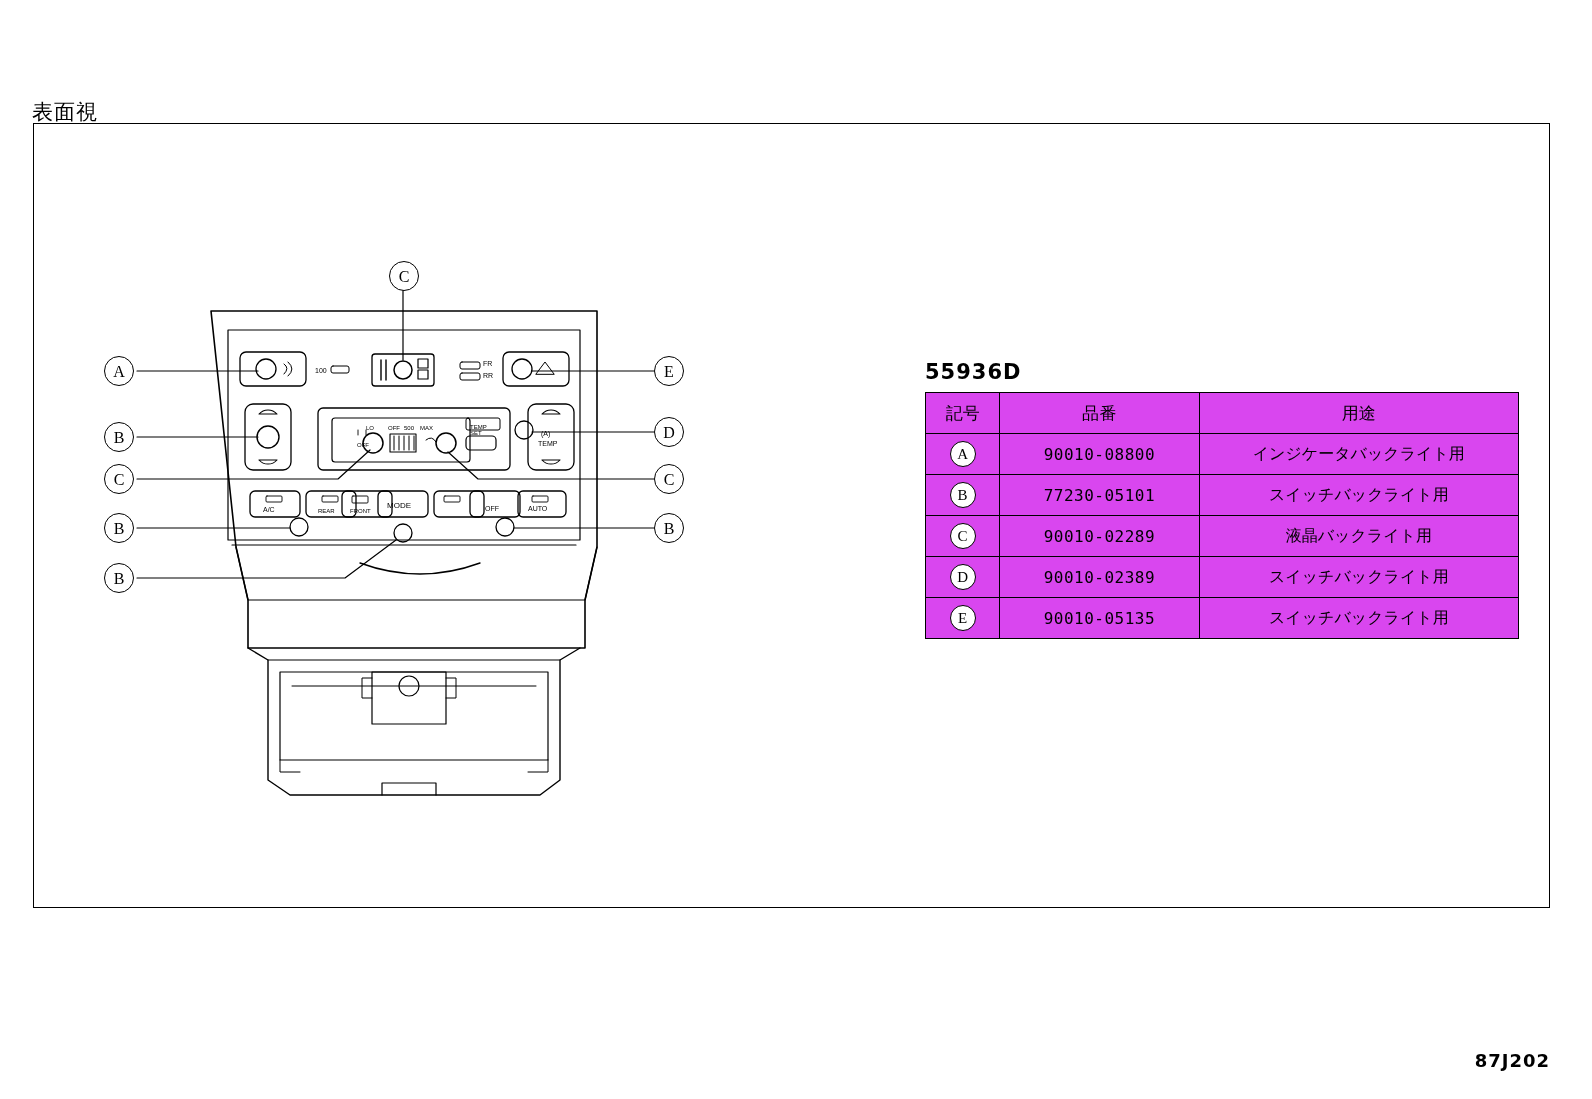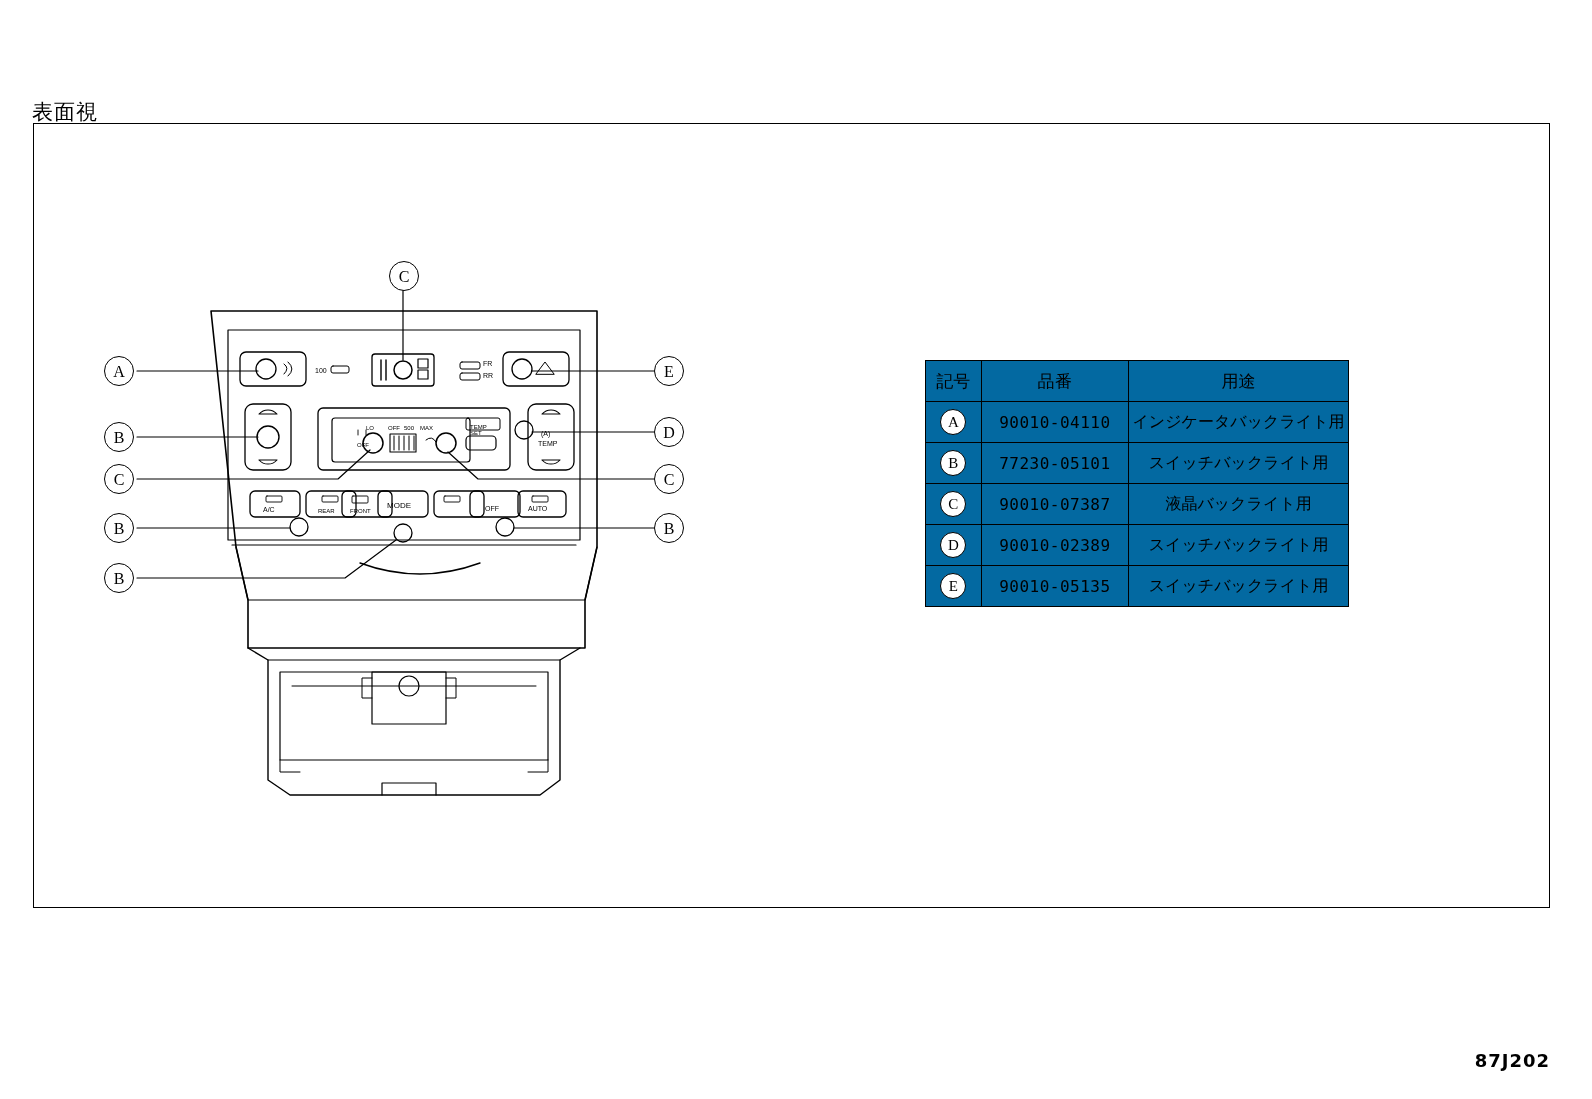--- a/index.html
+++ b/index.html
@@ -49,22 +49,22 @@
   }
   .table-title {
     font-family: "DejaVu Sans", sans-serif;
     font-weight: bold;
     font-size: 21px;
     letter-spacing: 1px;
     margin-bottom: 8px;
   }
   table.parts {
     border-collapse: collapse;
-    width: 424px;
-    background: #0369a1;
+    width: 594px;
+    background: #d946ef;
     padding-left: 28px;
   }
   table.parts td, table.parts th {
     border: 1.5px solid #000;
     height: 40px;
     text-align: center;
     font-size: 16px;
     font-weight: normal;
     padding: 0;
   }
@@ -268,42 +268,43 @@
   <div class="callout" style="left:654px; top:356px;">E</div>
   <div class="callout" style="left:104px; top:422px;">B</div>
   <div class="callout" style="left:654px; top:417px;">D</div>
   <div class="callout" style="left:104px; top:464px;">C</div>
   <div class="callout" style="left:654px; top:464px;">C</div>
   <div class="callout" style="left:104px; top:513px;">B</div>
   <div class="callout" style="left:654px; top:513px;">B</div>
   <div class="callout" style="left:104px; top:563px;">B</div>
 
   <div class="table-block">
+    <div class="table-title">55936D</div>
     <table class="parts">
       <thead>
         <tr>
           <th class="col-sym">記号</th>
           <th class="col-num">品番</th>
           <th class="col-use">用途</th>
         </tr>
       </thead>
       <tbody>
         <tr>
           <td><span class="circ">A</span></td>
-          <td class="col-num">90010-04110</td>
+          <td class="col-num">90010-08800</td>
           <td>インジケータバックライト用</td>
         </tr>
         <tr>
           <td><span class="circ">B</span></td>
           <td class="col-num">77230-05101</td>
           <td>スイッチバックライト用</td>
         </tr>
         <tr>
           <td><span class="circ">C</span></td>
-          <td class="col-num">90010-07387</td>
+          <td class="col-num">90010-02289</td>
           <td>液晶バックライト用</td>
         </tr>
         <tr>
           <td><span class="circ">D</span></td>
           <td class="col-num">90010-02389</td>
           <td>スイッチバックライト用</td>
         </tr>
         <tr>
           <td><span class="circ">E</span></td>
           <td class="col-num">90010-05135</td>

